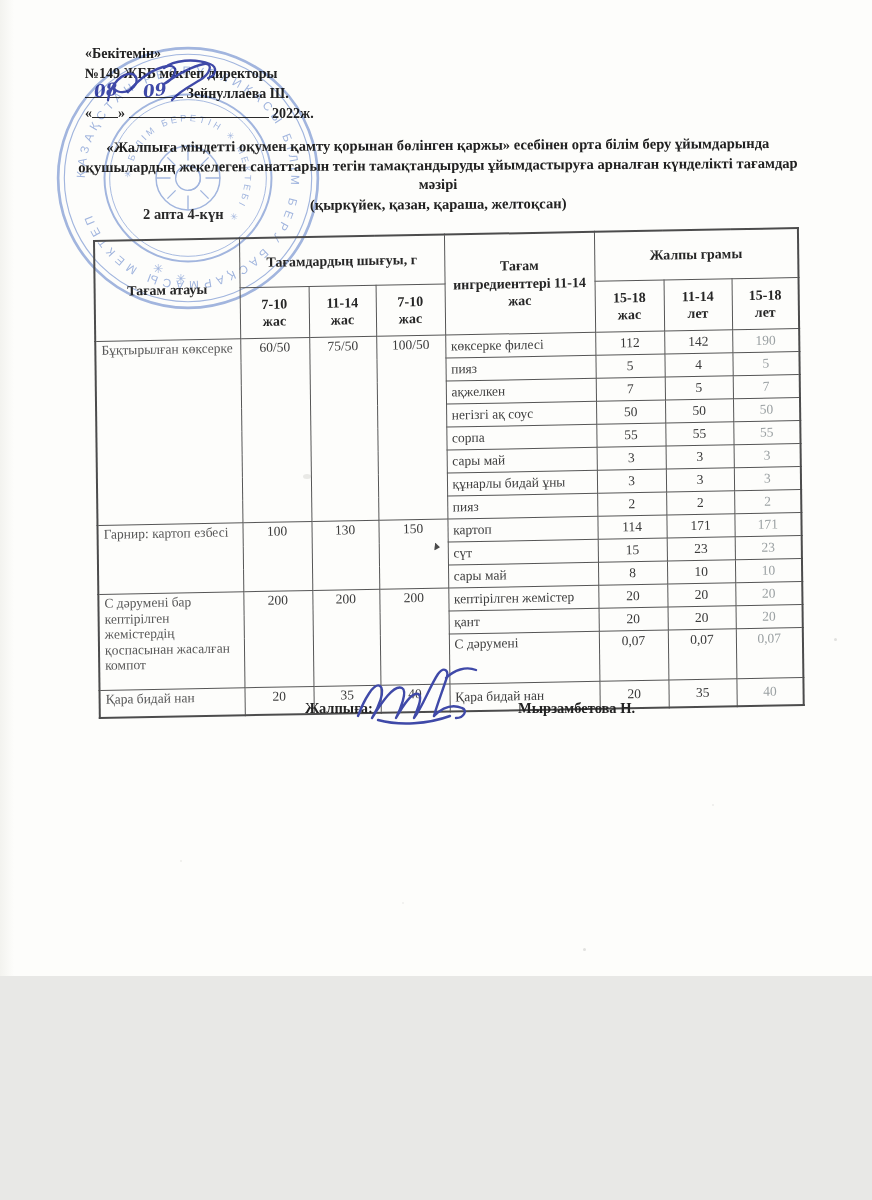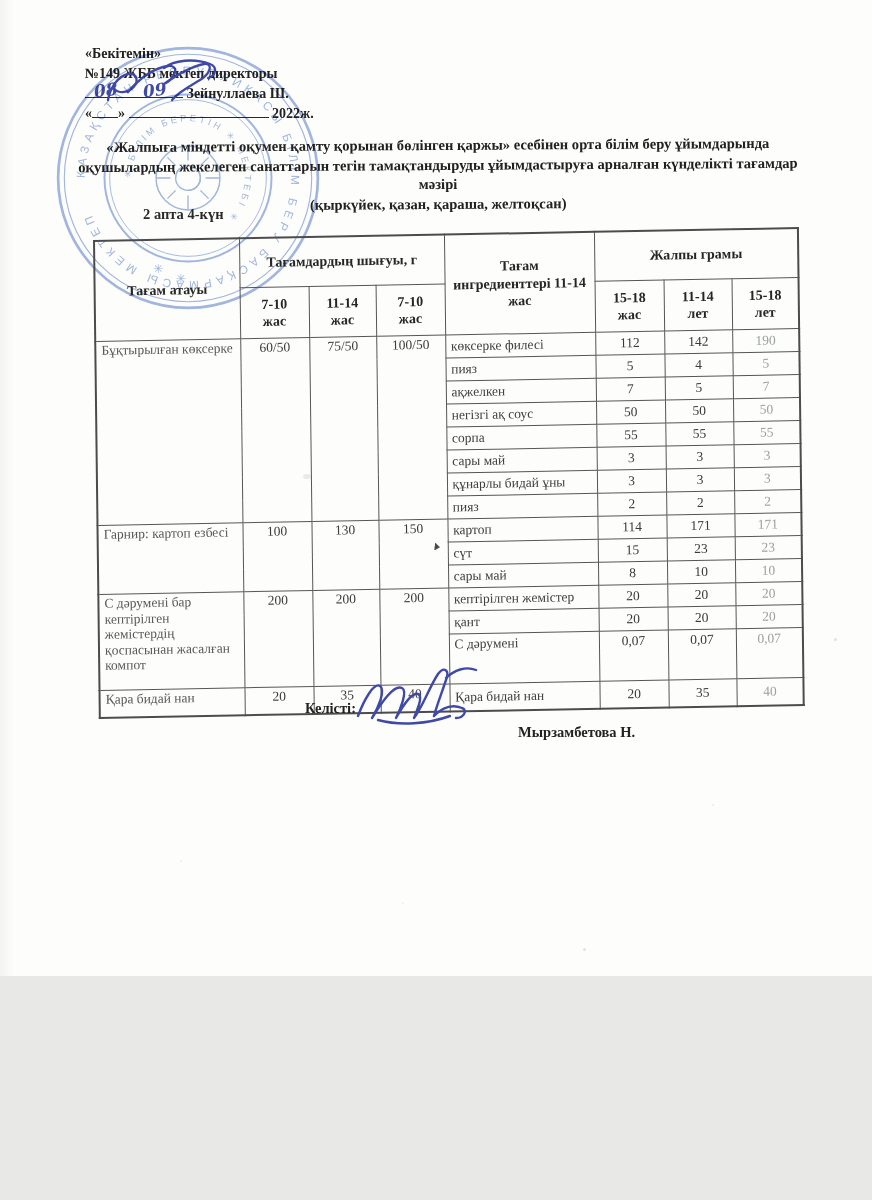--- a/index.html
+++ b/index.html
@@ -45,21 +45,21 @@
   td.dish{text-align:left;vertical-align:top;color:#585858;line-height:1.3;
     padding-top:3px;font-size:13.5px;}
   td.out{text-align:center;vertical-align:top;font-size:14px;color:#3c3c3c;padding-top:3px;}
   td.ing{text-align:left;color:#404040;}
   td.val{text-align:center;font-size:14px;color:#3a3a3a;}
   td.val.faded{color:#9ba1a3;}
   table.menu tbody tr:nth-child(14) td{height:46px;vertical-align:top;padding-top:2px;}
   table.menu tbody tr:nth-child(15) td{height:24px;}
   
   .footer-label{position:absolute;left:305px;top:700px;font-weight:bold;font-size:14.5px;color:#232323;}
-  .footer-name{position:absolute;left:518px;top:700px;font-weight:bold;font-size:14.5px;color:#232323;margin-top:24px;}
+  .footer-name{position:absolute;left:518px;top:700px;font-weight:bold;font-size:14.5px;color:#232323;}
   
   .speck{position:absolute;border-radius:50%;background:#8e8e8a;pointer-events:none;}
   .mark-dark{position:absolute;left:434px;top:543px;width:6px;height:8px;background:#2c2c2c;
     clip-path:polygon(0 0,100% 45%,20% 100%);transform:rotate(14deg);opacity:.85;}
 </style>
 </head>
 <body>
 
 <div class="paper">
 
@@ -254,21 +254,21 @@
             <td class="out" rowspan="1">40</td>
             <td class="ing">Қара бидай нан</td>
             <td class="val">20</td>
             <td class="val">35</td>
             <td class="val faded">40</td>
           </tr>
         </tbody>
     </table>
   </div>
 
-  <div class="footer-label">Келісті:</div>
+  <div class="footer-label">Жалпыға:</div>
   <svg class="sig-footer" viewBox="0 0 136 66">
     <g fill="none" stroke="#3f49a8" stroke-width="2.4" stroke-linecap="round" stroke-linejoin="round">
       <path d="M8,52 C14,36 24,18 30,22 C36,26 28,44 22,54 C32,38 44,20 52,24 C58,27 50,46 46,54 C54,40 62,28 68,30 C74,32 66,48 64,54 C72,44 80,22 88,10 C94,2 100,6 96,16 C92,28 86,44 84,52"></path>
       <path d="M84,52 C92,44 102,40 112,44 C118,46 114,54 106,54"></path>
       <path d="M96,14 C104,6 116,2 126,6"></path>
       <path d="M28,56 C50,62 78,60 100,52"></path>
     </g>
   </svg>
   <div class="footer-name">Мырзамбетова Н.</div>
 

